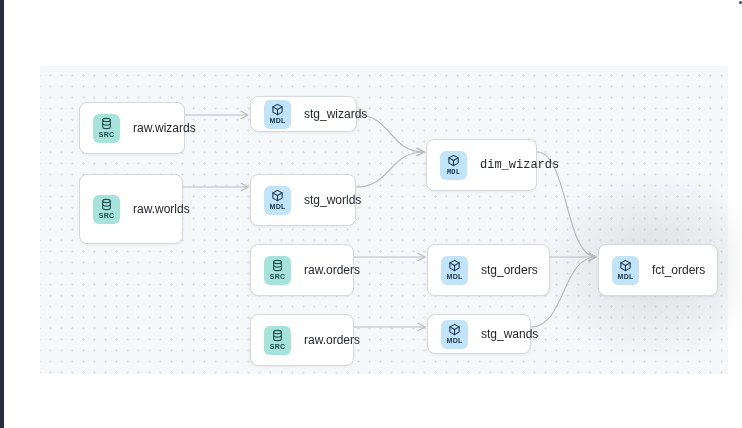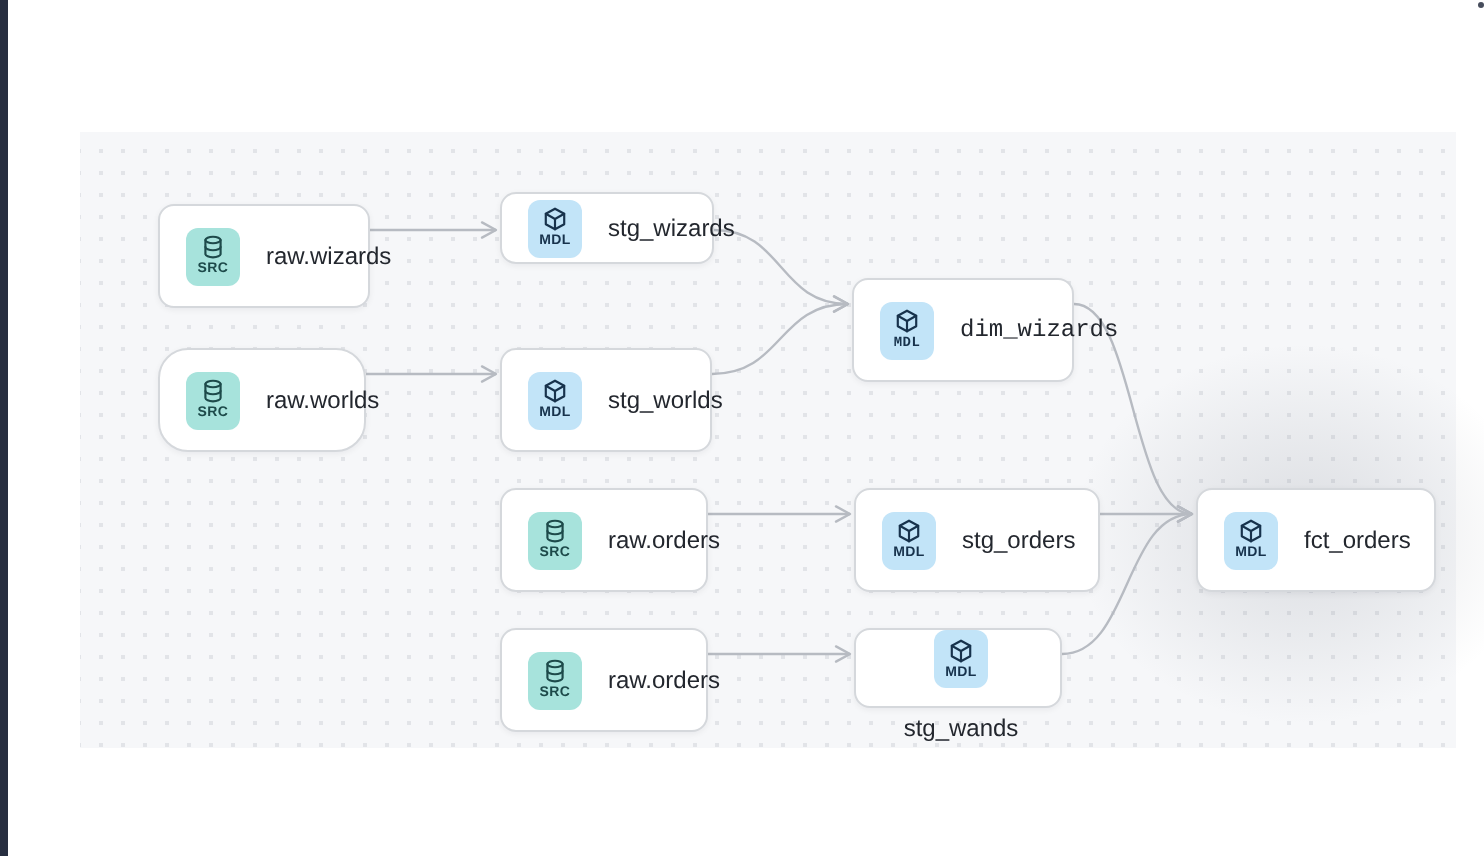--- a/index.html
+++ b/index.html
@@ -92,21 +92,21 @@
           <span class="badge" style="background: rgb(194, 228, 248); color: rgb(23, 50, 76);">
             <span class="badge-icon"><svg width="13" height="13" viewBox="0 0 24 24" fill="none" stroke="currentColor" stroke-width="2" stroke-linecap="round" stroke-linejoin="round">
                 <path d="M12 2.5l8.5 4.7v9.6L12 21.5l-8.5-4.7V7.2z"></path>
                 <path d="M3.5 7.2L12 12l8.5-4.8"></path>
                 <path d="M12 12v9.5"></path>
               </svg></span>
             <span class="badge-label">MDL</span>
           </span>
           <span class="node-label">stg_wizards</span>
         </div>
-        <div class="node" style="left: 39px; top: 95px; width: 104px; height: 52px; border-radius: 15px;">
+        <div class="node" style="left: 39px; top: 95px; width: 104px; height: 70px;">
           <span class="badge" style="background: rgb(167, 227, 220); color: rgb(29, 74, 74);">
             <span class="badge-icon"><svg width="13" height="13" viewBox="0 0 24 24" fill="none" stroke="currentColor" stroke-width="2" stroke-linecap="round" stroke-linejoin="round">
                 <ellipse cx="12" cy="5.5" rx="7" ry="3"></ellipse>
                 <path d="M5 5.5v13c0 1.66 3.13 3 7 3s7-1.34 7-3v-13"></path>
                 <path d="M5 12c0 1.66 3.13 3 7 3s7-1.34 7-3"></path>
               </svg></span>
             <span class="badge-label">SRC</span>
           </span>
           <span class="node-label">raw.worlds</span>
         </div>
@@ -158,21 +158,21 @@
           <span class="badge" style="background: rgb(167, 227, 220); color: rgb(29, 74, 74);">
             <span class="badge-icon"><svg width="13" height="13" viewBox="0 0 24 24" fill="none" stroke="currentColor" stroke-width="2" stroke-linecap="round" stroke-linejoin="round">
                 <ellipse cx="12" cy="5.5" rx="7" ry="3"></ellipse>
                 <path d="M5 5.5v13c0 1.66 3.13 3 7 3s7-1.34 7-3v-13"></path>
                 <path d="M5 12c0 1.66 3.13 3 7 3s7-1.34 7-3"></path>
               </svg></span>
             <span class="badge-label">SRC</span>
           </span>
           <span class="node-label">raw.orders</span>
         </div>
-        <div class="node" style="left: 387px; top: 235px; width: 104px; height: 40px; flex-direction: column;">
+        <div class="node" style="left: 387px; top: 235px; width: 104px; height: 40px;">
           <span class="badge" style="background: rgb(194, 228, 248); color: rgb(23, 50, 76);">
             <span class="badge-icon"><svg width="13" height="13" viewBox="0 0 24 24" fill="none" stroke="currentColor" stroke-width="2" stroke-linecap="round" stroke-linejoin="round">
                 <path d="M12 2.5l8.5 4.7v9.6L12 21.5l-8.5-4.7V7.2z"></path>
                 <path d="M3.5 7.2L12 12l8.5-4.8"></path>
                 <path d="M12 12v9.5"></path>
               </svg></span>
             <span class="badge-label">MDL</span>
           </span>
           <span class="node-label">stg_wands</span>
         </div>

